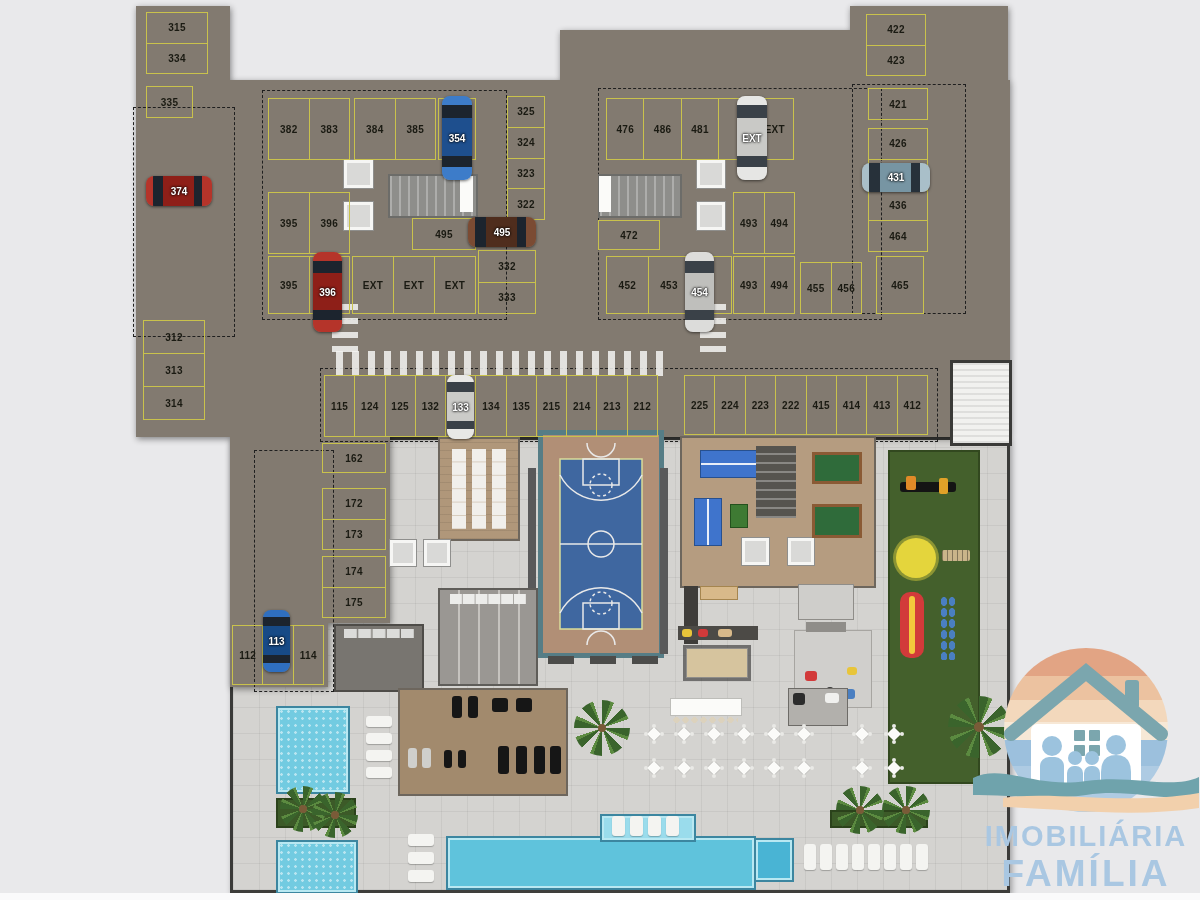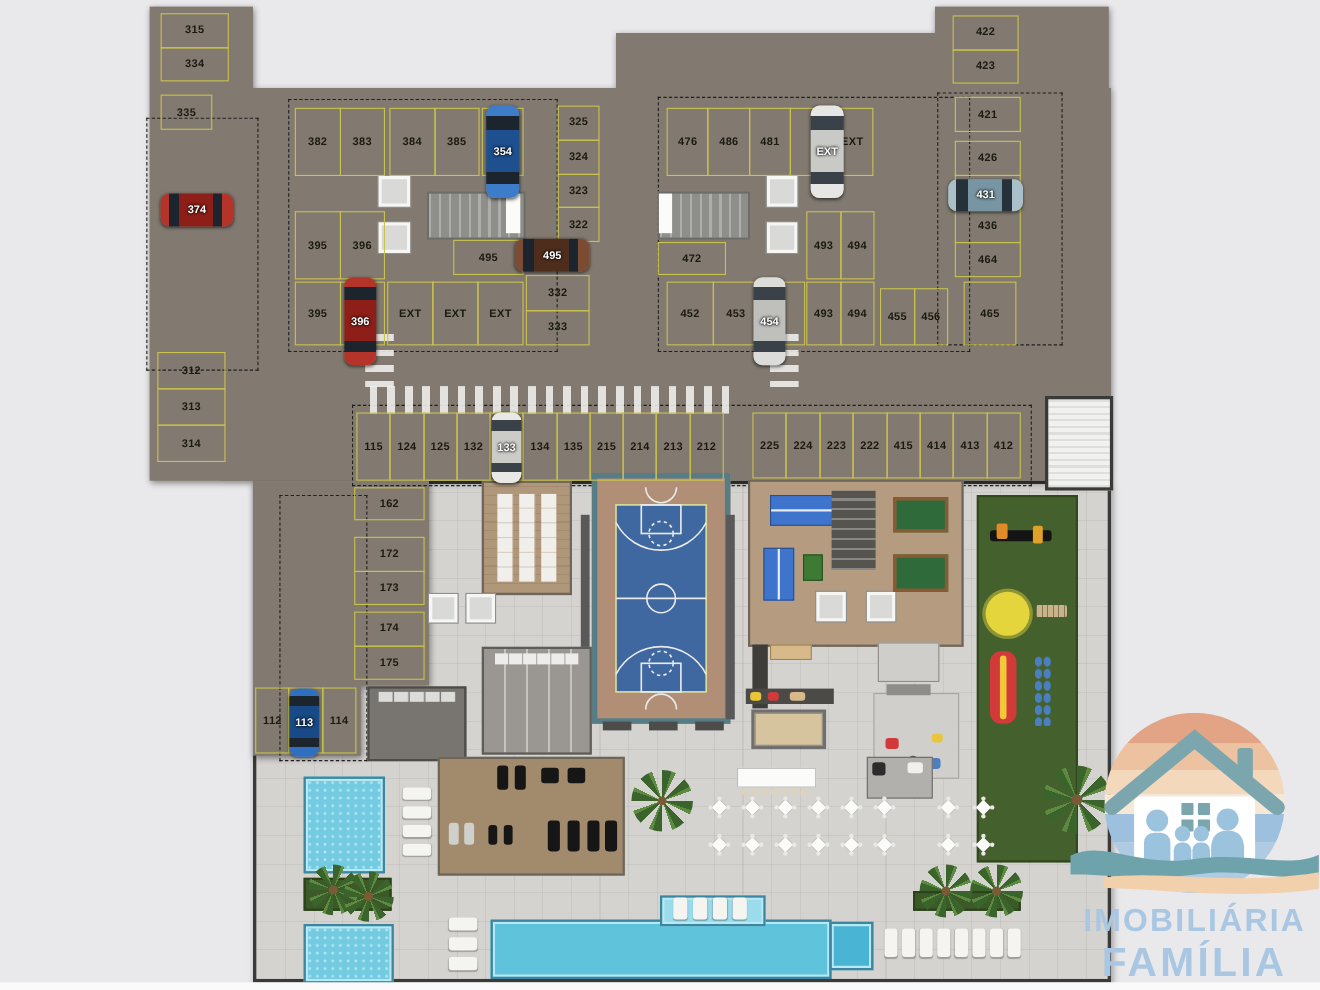--- a/index.html
+++ b/index.html
@@ -424,21 +424,21 @@
       </div>
       <div class="car v" style="left: 685px; top: 252px; width: 29px; height: 80px; --b: #dcdcda; --r: #bfbfbc; --g: #3a4148;">
         <span>454</span>
       </div>
       <div class="car h" style="left: 862px; top: 163px; width: 68px; height: 29px; --b: #a9bfc9; --r: #7795a3; --g: #27313a;">
         <span>431</span>
       </div>
       <div class="car v" style="left: 447px; top: 375px; width: 27px; height: 64px; --b: #e8e8e6; --r: #cbcbc8; --g: #3a4148;">
         <span>133</span>
       </div>
-      <div class="car v" style="left: 263px; top: 626px; width: 27px; height: 62px; --b: #2f6fc0; --r: #174a86; --g: #1c242e;">
+      <div class="car v" style="left: 263px; top: 610px; width: 27px; height: 62px; --b: #2f6fc0; --r: #174a86; --g: #1c242e;">
         <span>113</span>
       </div>
     </div>
 
   <div class="logo">
     <svg width="226" height="168" viewBox="0 0 226 168">
       <defs>
           <clipPath id="cp">
             <circle cx="113" cy="84" r="82"></circle>
           </clipPath>

